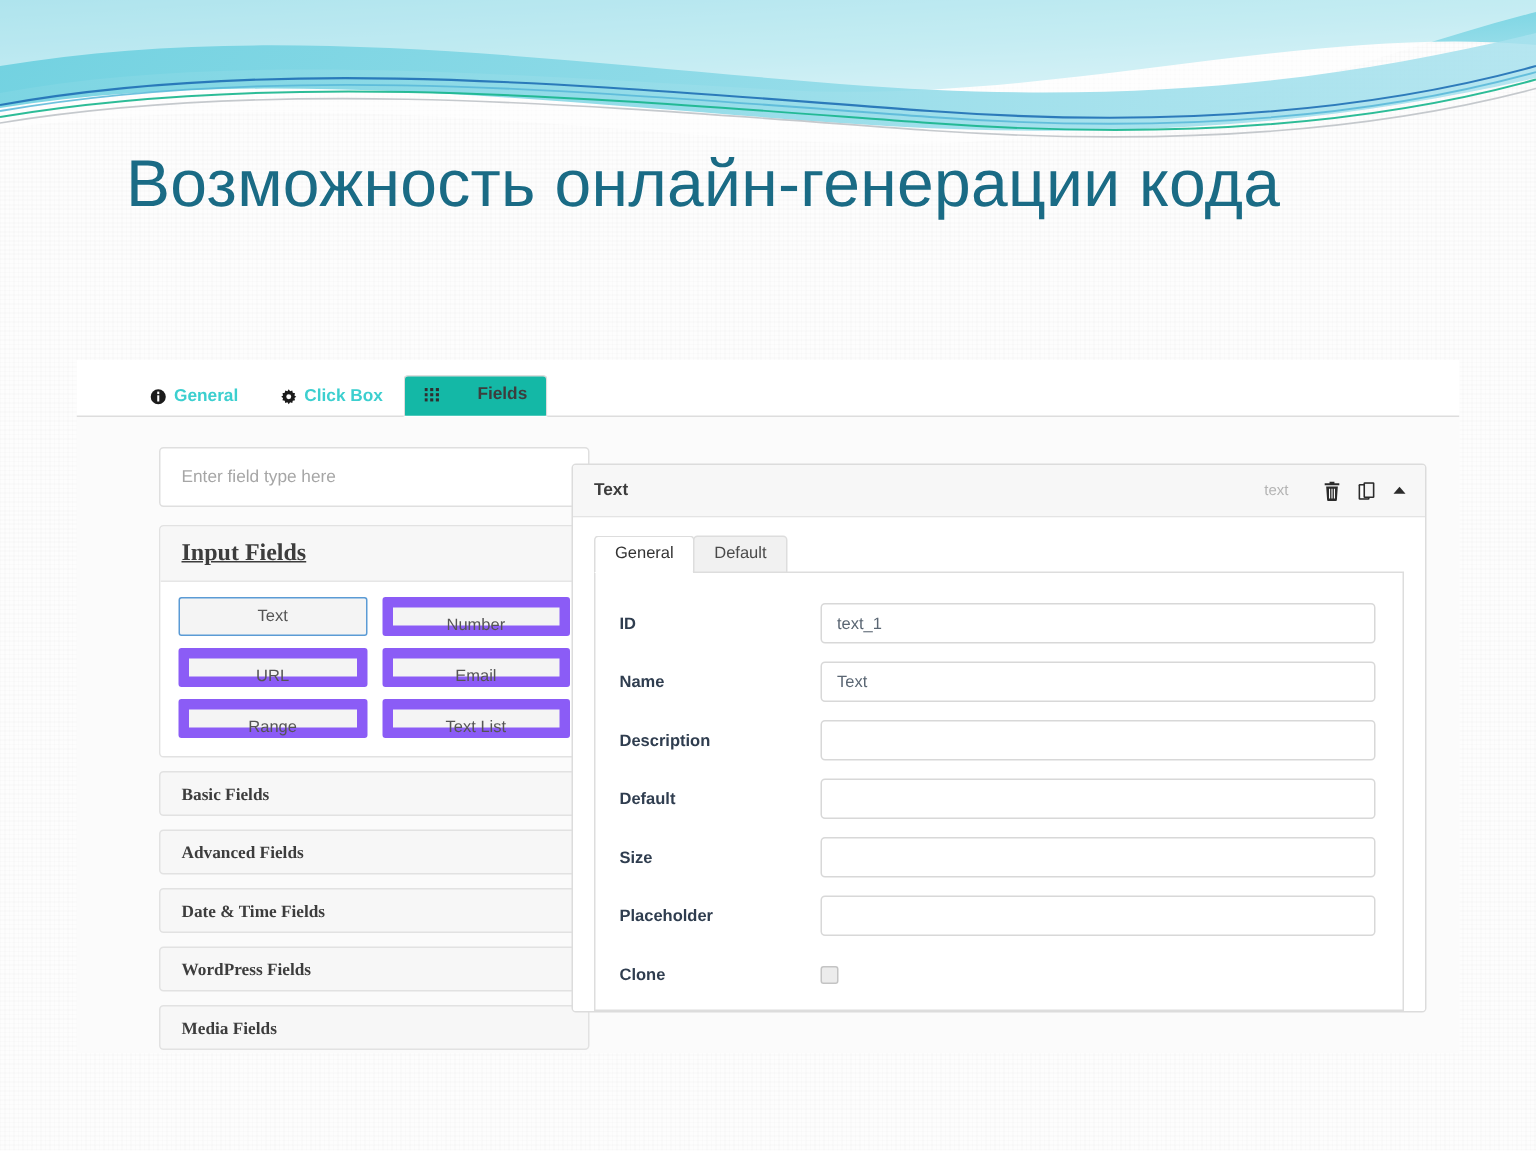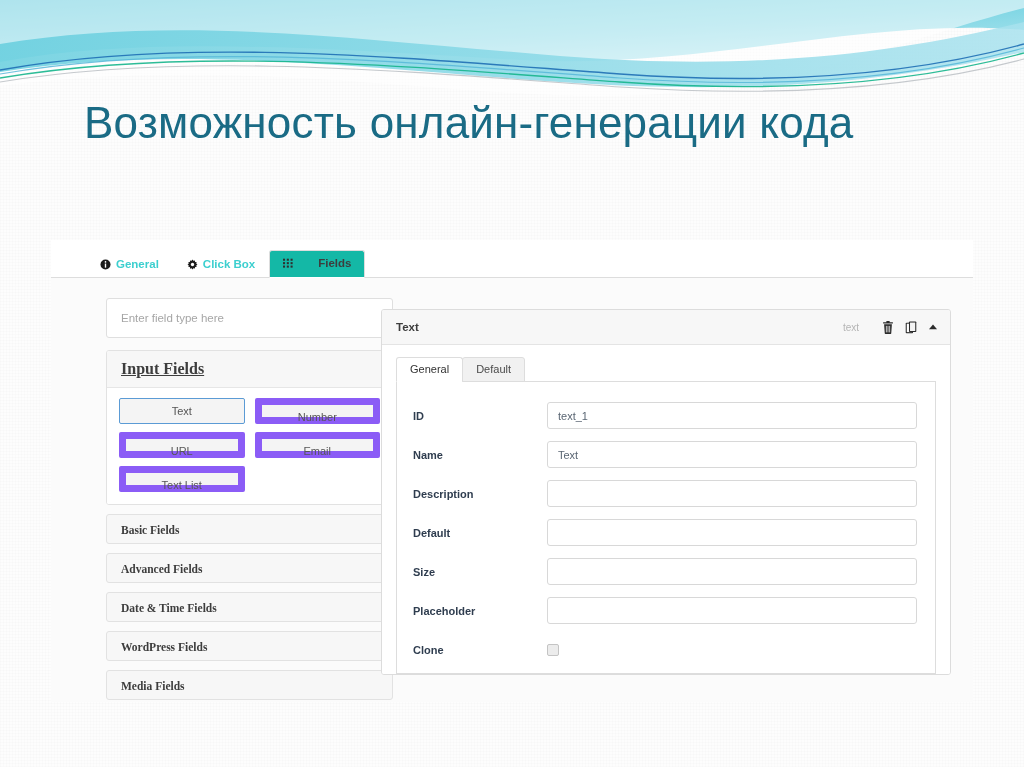--- a/index.html
+++ b/index.html
@@ -384,20 +384,21 @@
       <div class="left-col">
         <input class="search-box" type="text" placeholder="Enter field type here" style="">
 
         <div class="group">
           <div class="group-head">Input Fields</div>
           <div class="group-body">
             <div class="ftype selected">Text</div>
             <div class="ftype">Number</div>
             <div class="ftype">URL</div>
             <div class="ftype">Email</div>
+            <div class="ftype">Range</div>
             <div class="ftype">Text List</div>
           </div>
         </div>
 
         <div class="collapsed-group">Basic Fields</div>
         <div class="collapsed-group">Advanced Fields</div>
         <div class="collapsed-group">Date &amp; Time Fields</div>
         <div class="collapsed-group">WordPress Fields</div>
         <div class="collapsed-group">Media Fields</div>
       </div>

